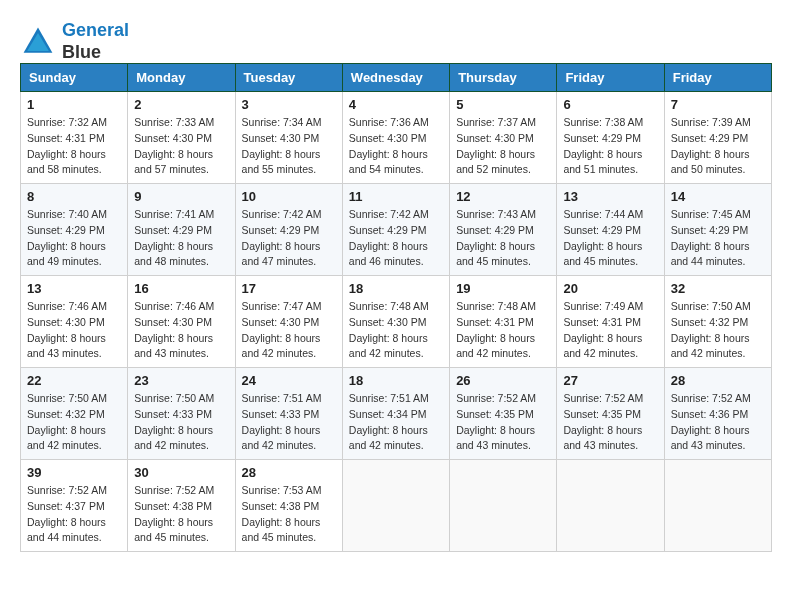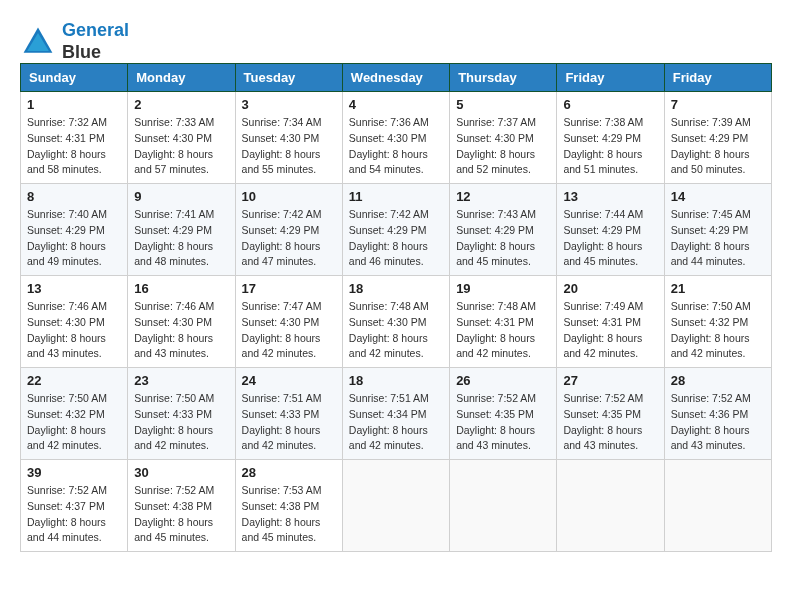--- a/index.html
+++ b/index.html
@@ -273,21 +273,21 @@
         </td>
         <td>
           <span class="day-num">20</span>
 <div class="day-info">
   Sunrise: 7:49 AM<br>
   Sunset: 4:31 PM<br>
   Daylight: 8 hours and 42 minutes.
 </div>
         </td>
         <td>
-          <span class="day-num">21</span>
+          <span class="day-num">32</span>
 <div class="day-info">
   Sunrise: 7:50 AM<br>
   Sunset: 4:32 PM<br>
   Daylight: 8 hours and 42 minutes.
 </div>
         </td>
       </tr>
       <tr>
         <td>
           <span class="day-num">22</span>

